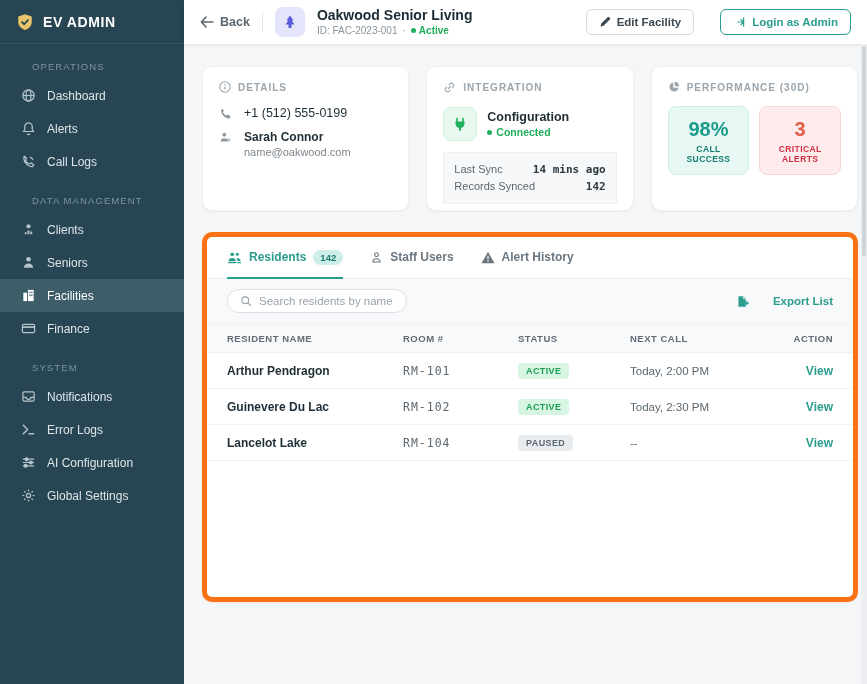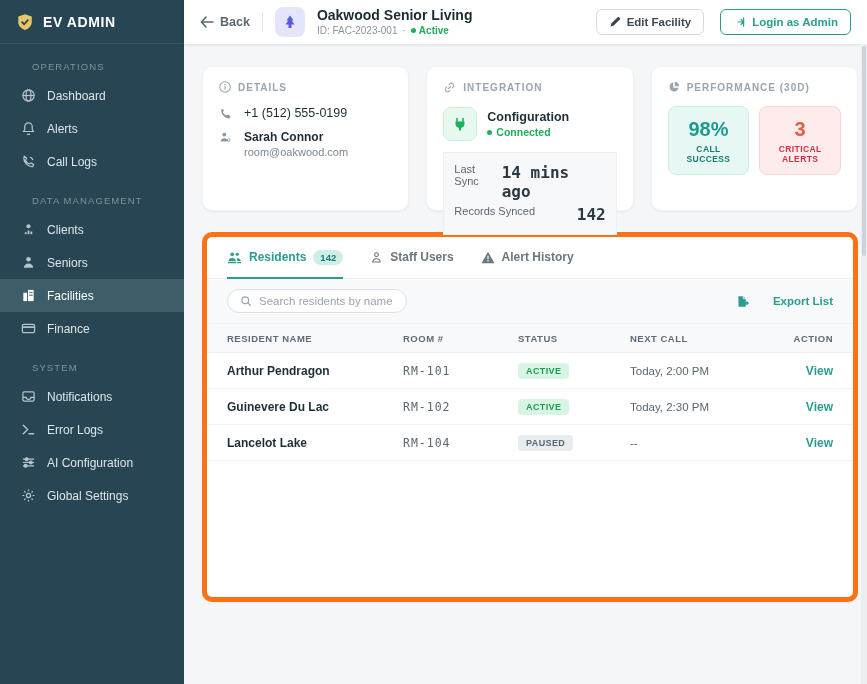--- a/index.html
+++ b/index.html
@@ -23,21 +23,21 @@
   .main { flex: 1; display: flex; flex-direction: column; position: relative; background: #f4f6f8; }
   .topbar { height: 44px; background: #fff; box-shadow: 0 1px 3px rgba(16,24,40,.09); display: flex; align-items: center; padding: 0 16px; gap: 12px; position: relative; z-index: 2; }
   .back-btn { display: flex; align-items: center; gap: 6px; color: #5b6770; font-weight: bold; font-size: 12.5px; cursor: pointer; }
   .v-divider { width: 1px; height: 20px; background: #e3e7ea; }
   .facility-avatar { width: 30px; height: 30px; border-radius: 8px; background: #e4e4fb; color: #5a5bd8; display: grid; place-items: center; }
   .title-block { line-height: 1.25; }
   .facility-name { font-size: 14px; font-weight: bold; color: #1c2b33; }
   .facility-meta { font-size: 10px; color: #8a949c; display: flex; align-items: center; gap: 5px; }
   .status-green { color: #1fae5a; font-weight: bold; display: inline-flex; align-items: center; gap: 3px; }
   .dot { width: 5px; height: 5px; border-radius: 50%; background: #1fae5a; display: inline-block; }
-  .topbar-right { margin-left: auto; display: flex; gap: 16px; }
+  .topbar-right { margin-left: auto; display: flex; gap: 26px; }
   .btn { display: flex; align-items: center; gap: 6px; background: #fff; border-radius: 6px; padding: 6px 12px; font-size: 11.5px; font-weight: bold; cursor: pointer; font-family: inherit; }
   .btn-edit { border: 1px solid #d5dade; color: #3c4852; }
   .btn-login { border: 1px solid #2a9d8f; color: #2a9d8f; }
 
   .content { padding: 22px 9px 0 18px; }
 
   
   .cards-row { display: flex; gap: 17px; margin-bottom: 21px; }
   .card { flex: 1; background: #fff; border: 1px solid #f0f2f4; border-radius: 10px; padding: 14px 16px; box-shadow: 0 1px 2px rgba(16,24,40,.06); height: 145px; }
   .card-title { display: flex; align-items: center; gap: 7px; color: #9aa5ad; font-size: 10px; font-weight: bold; letter-spacing: 1px; margin-bottom: 13px; }
@@ -45,21 +45,21 @@
   .d-icn { color: #8d979f; width: 14px; padding-top: 1px; }
   .d-primary { font-weight: bold; font-size: 12px; color: #1f2e36; }
   .d-secondary { font-size: 11px; color: #7d868e; margin-top: 2px; }
   .provider-row { display: flex; align-items: center; gap: 10px; margin-bottom: 11px; }
   .plug-box { width: 34px; height: 34px; border-radius: 8px; background: #e7f8ee; border: 1px solid #d2f0de; color: #1fae5a; display: grid; place-items: center; }
   .provider-name { font-weight: bold; font-size: 12.5px; }
   .connected { font-size: 10.5px; font-weight: bold; color: #1fae5a; display: flex; align-items: center; gap: 4px; margin-top: 2px; }
   .sync-box { background: #f7f8fa; border: 1px solid #eef0f3; border-radius: 0; padding: 8px 10px; font-size: 11px; }
   .sync-row { display: flex; justify-content: space-between; padding: 2px 0; }
   .sync-label { color: #5b6770; }
-  .sync-value { font-family: "DejaVu Sans Mono", monospace; font-weight: bold; color: #2c3a43; font-size: 16px; }
+  .sync-value { font-family: "DejaVu Sans Mono", monospace; font-weight: bold; color: #2c3a43; font-size: 11px; }
   .stats { display: flex; gap: 10px; }
   .stat { flex: 1; border-radius: 8px; padding: 11px 6px 10px; text-align: center; }
   .stat-teal { background: #e7f7f4; border: 1px solid #cdeee8; }
   .stat-red { background: #fdeceb; border: 1px solid #f8d6d1; }
   .stat-value { font-size: 20px; font-weight: bold; }
   .stat-teal .stat-value { color: #1b9c8b; }
   .stat-red .stat-value { color: #e25c4a; }
   .stat-label { font-size: 8.5px; font-weight: bold; letter-spacing: .4px; margin-top: 3px; }
   .stat-teal .stat-label { color: #157d71; }
   .stat-red .stat-label { color: #d32f45; }
@@ -301,21 +301,21 @@
           <div class="d-item">
             <span class="d-icn">
                 <svg width="13" height="13" viewBox="0 0 16 16" fill="currentColor">
                   <circle cx="6.5" cy="4.5" r="2.3"></circle>
                   <path d="M2 13c0-2.5 2-4 4.5-4S11 10.5 11 13z"></path>
                   <circle cx="12" cy="11" r="1.6" fill="none" stroke="currentColor" stroke-width="1"></circle>
                 </svg>
               </span>
             <div>
               <div class="d-primary">Sarah Connor</div>
-              <div class="d-secondary">room@oakwood.com</div>
+              <div class="d-secondary">name@oakwood.com</div>
             </div>
           </div>
         </section>
 
         <section class="card">
           <div class="card-title">
             <span>
                 <svg width="13" height="13" viewBox="0 0 16 16" fill="none" stroke="currentColor" stroke-width="1.4" stroke-linecap="round">
                   <path d="M6.5 9.5l3-3M7.5 4.5l1.2-1.2a2.3 2.3 0 0 1 3.2 0l.8.8a2.3 2.3 0 0 1 0 3.2L11.5 8.5M8.5 11.5l-1.2 1.2a2.3 2.3 0 0 1-3.2 0l-.8-.8a2.3 2.3 0 0 1 0-3.2L4.5 7.5"></path>
                 </svg>

